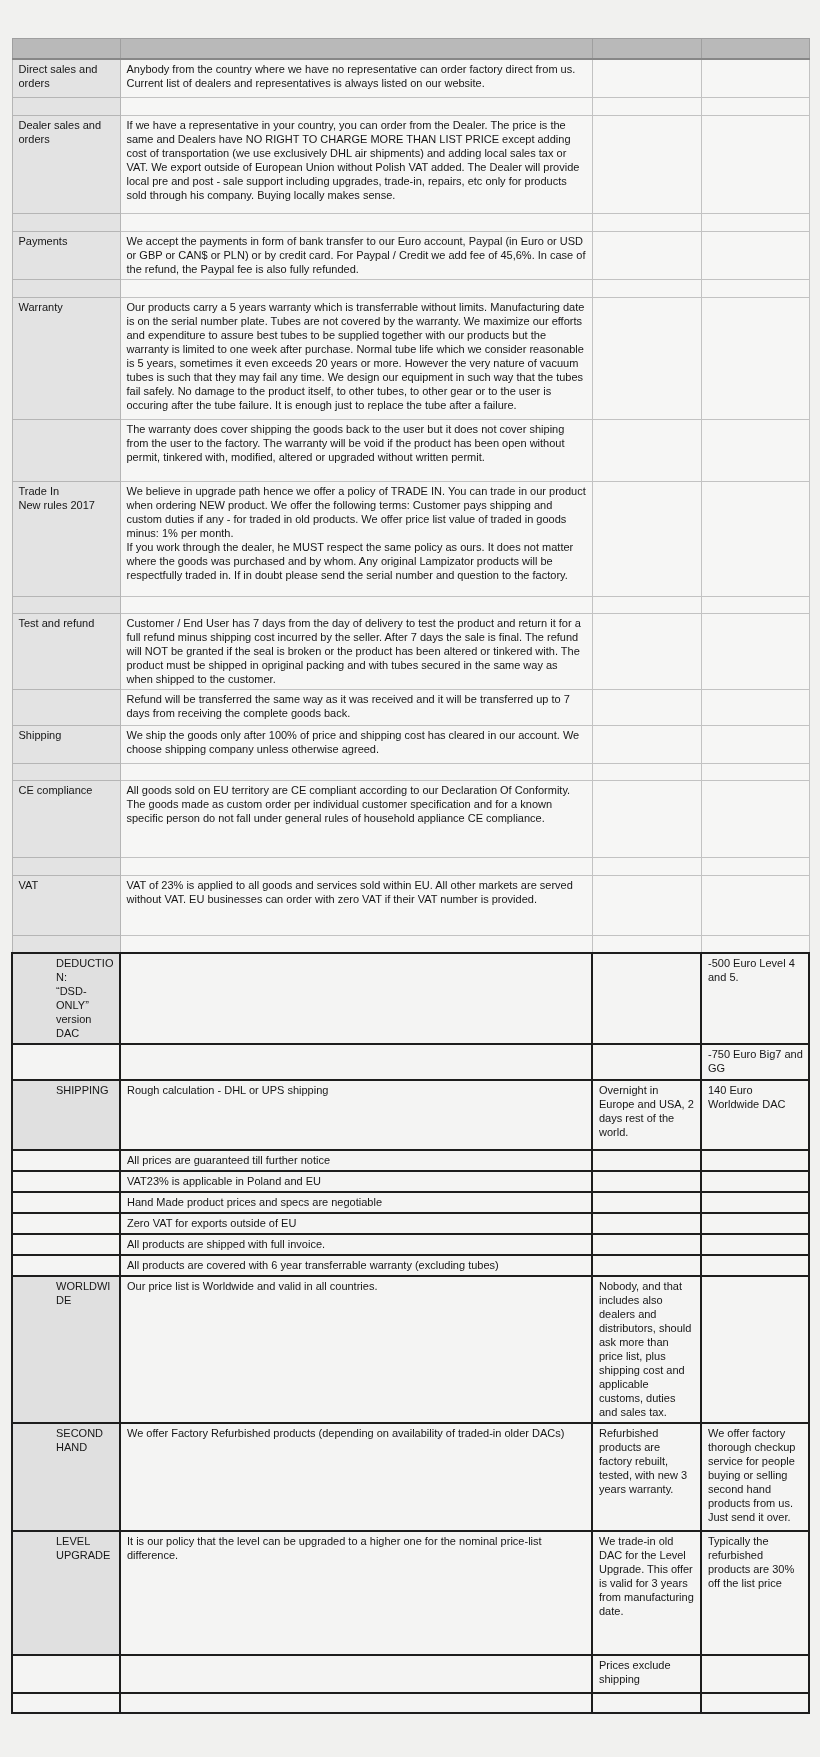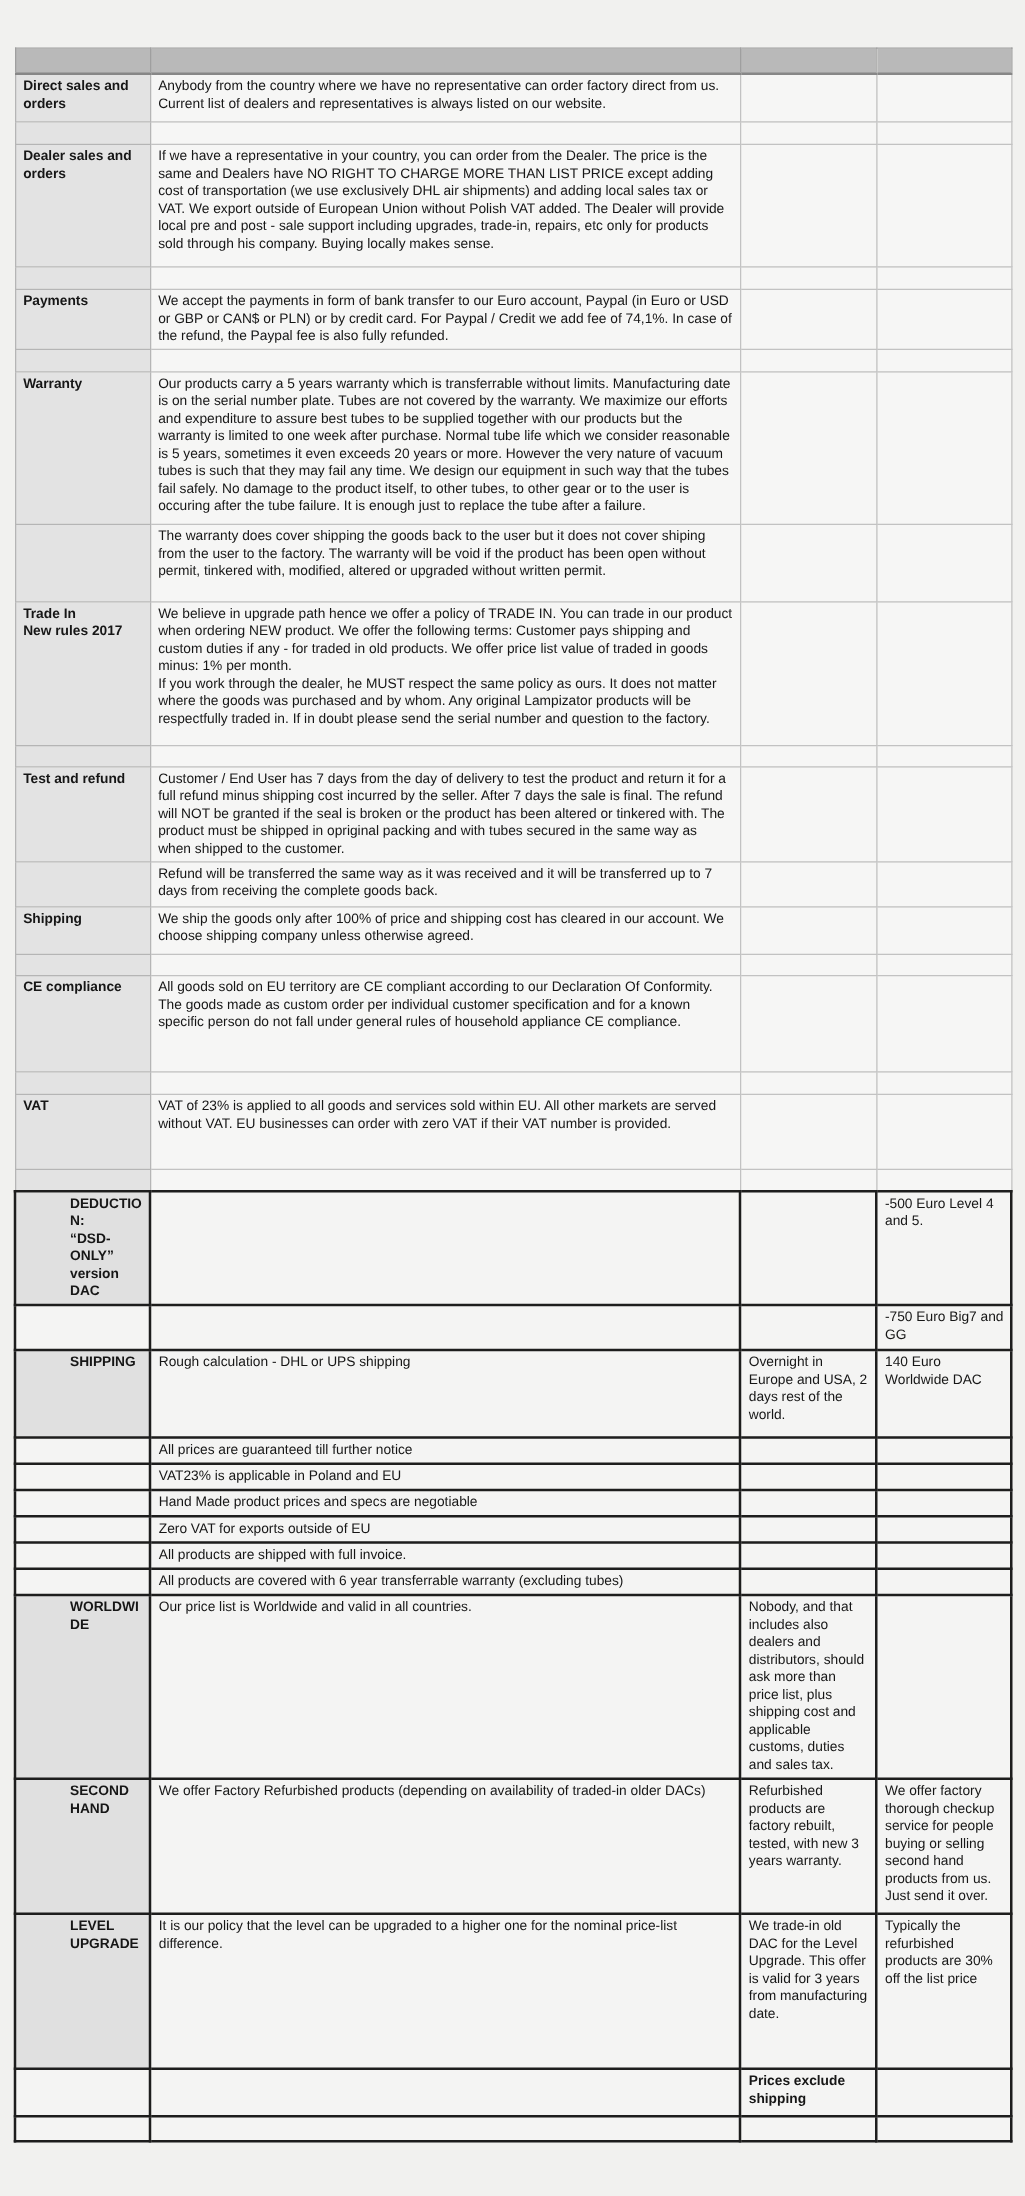--- a/index.html
+++ b/index.html
@@ -45,21 +45,21 @@
   }
   tr.sec-dark td {
     border: 2px solid #1d1d1d;
     background: #f4f4f3;
   }
   tr.sec-dark td.gray {
     background: #e0e0e0;
     padding-left: 43px;
   }
   td.bold {
-    font-weight: bold;
+    font-weight: normal;
   }
 </style>
 </head>
 <body>
 
 <div class="sheet">
   <table class="policy">
     <colgroup>
       <col style="width:108px">
       <col style="width:472px">
@@ -92,21 +92,21 @@
     <td></td>
   </tr>
         <tr class="sec-light" style="height: 18px;">
     <td class="gray"></td>
     <td></td>
     <td></td>
     <td></td>
   </tr>
         <tr class="sec-light" style="height: 48px;">
     <td class="gray bold">Payments</td>
-    <td>We accept the payments in form of bank transfer to our Euro account, Paypal (in Euro or USD or GBP or CAN$ or PLN) or by credit card. For Paypal / Credit we add fee of 74,1%. In case of the refund, the Paypal fee is also fully refunded.</td>
+    <td>We accept the payments in form of bank transfer to our Euro account, Paypal (in Euro or USD or GBP or CAN$ or PLN) or by credit card. For Paypal / Credit we add fee of 45,6%. In case of the refund, the Paypal fee is also fully refunded.</td>
     <td></td>
     <td></td>
   </tr>
         <tr class="sec-light" style="height: 18px;">
     <td class="gray"></td>
     <td></td>
     <td></td>
     <td></td>
   </tr>
         <tr class="sec-light" style="height: 122px;">

